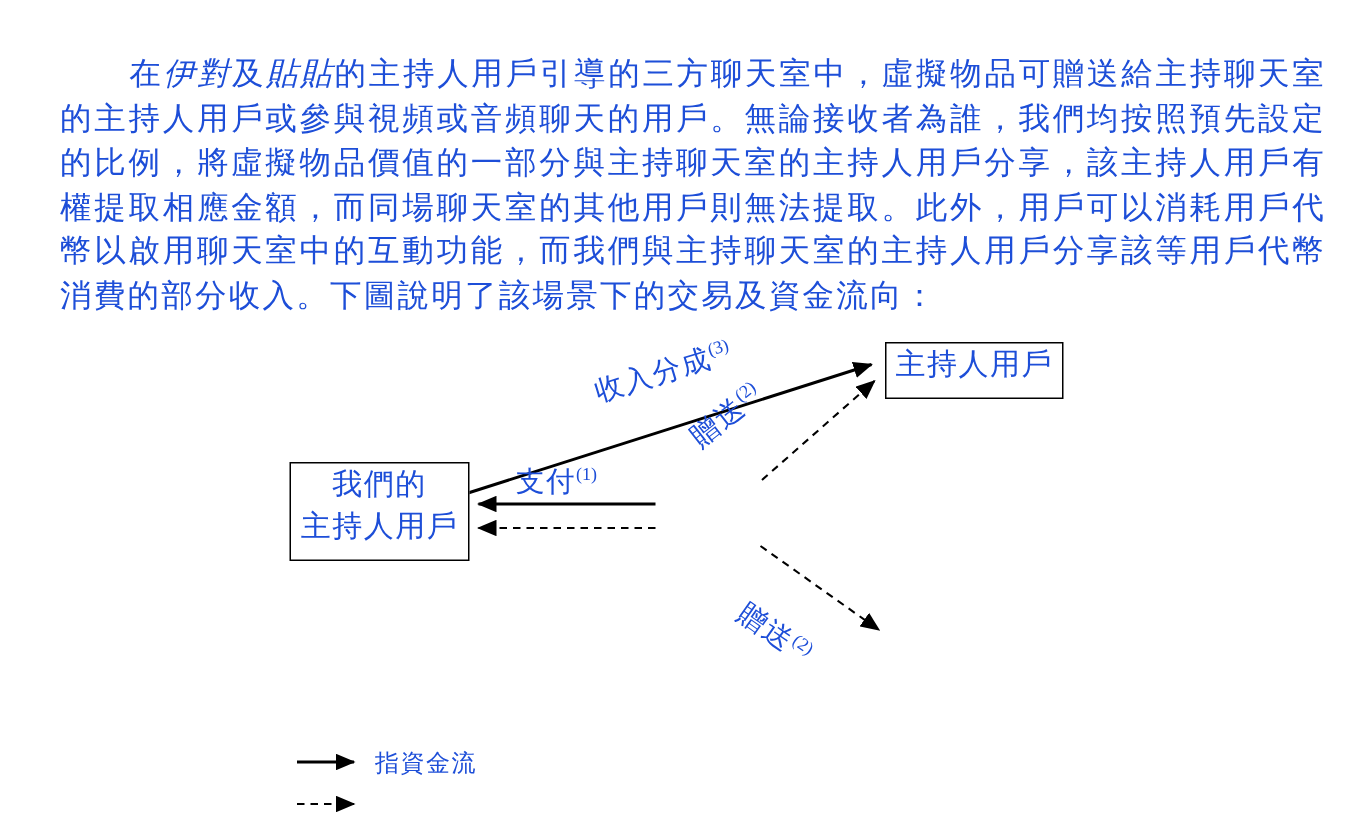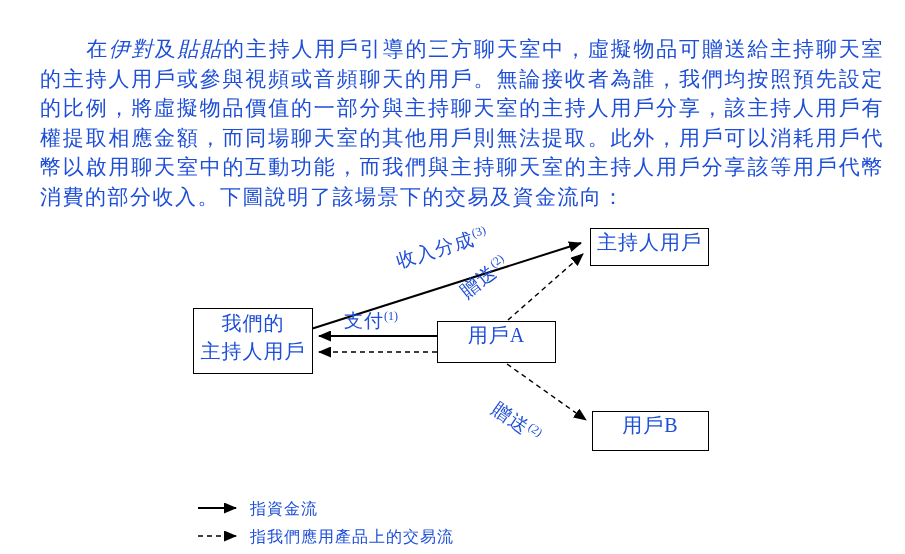--- a/index.html
+++ b/index.html
@@ -109,33 +109,26 @@
 
   <div class="node node-host">
     <span>主持人用戶</span>
   </div>
 
   <div class="node node-our">
     <span>我們的</span>
     <span>主持人用戶</span>
   </div>
 
-  <div class="node node-usera">
-    <span>用戶A</span>
-  </div>
 
-  <div class="node node-userb">
-    <span>用戶B</span>
-  </div>
 
   <div class="flow-label lbl-revenue"><span>收入分成</span><sup>(3)</sup></div>
 
   <div class="flow-label lbl-gift-top"><span>贈送</span><sup>(2)</sup></div>
 
   <div class="flow-label lbl-pay"><span>支付</span><sup>(1)</sup></div>
 
 
   <div class="flow-label lbl-gift-bot"><span>贈送</span><sup>(2)</sup></div>
 
   <div class="legend-label legend-solid-label">指資金流</div>
-  <div class="legend-label legend-dashed-label">指我們應用產品上的交易流</div>
 
 </div>
 
 </body></html>

